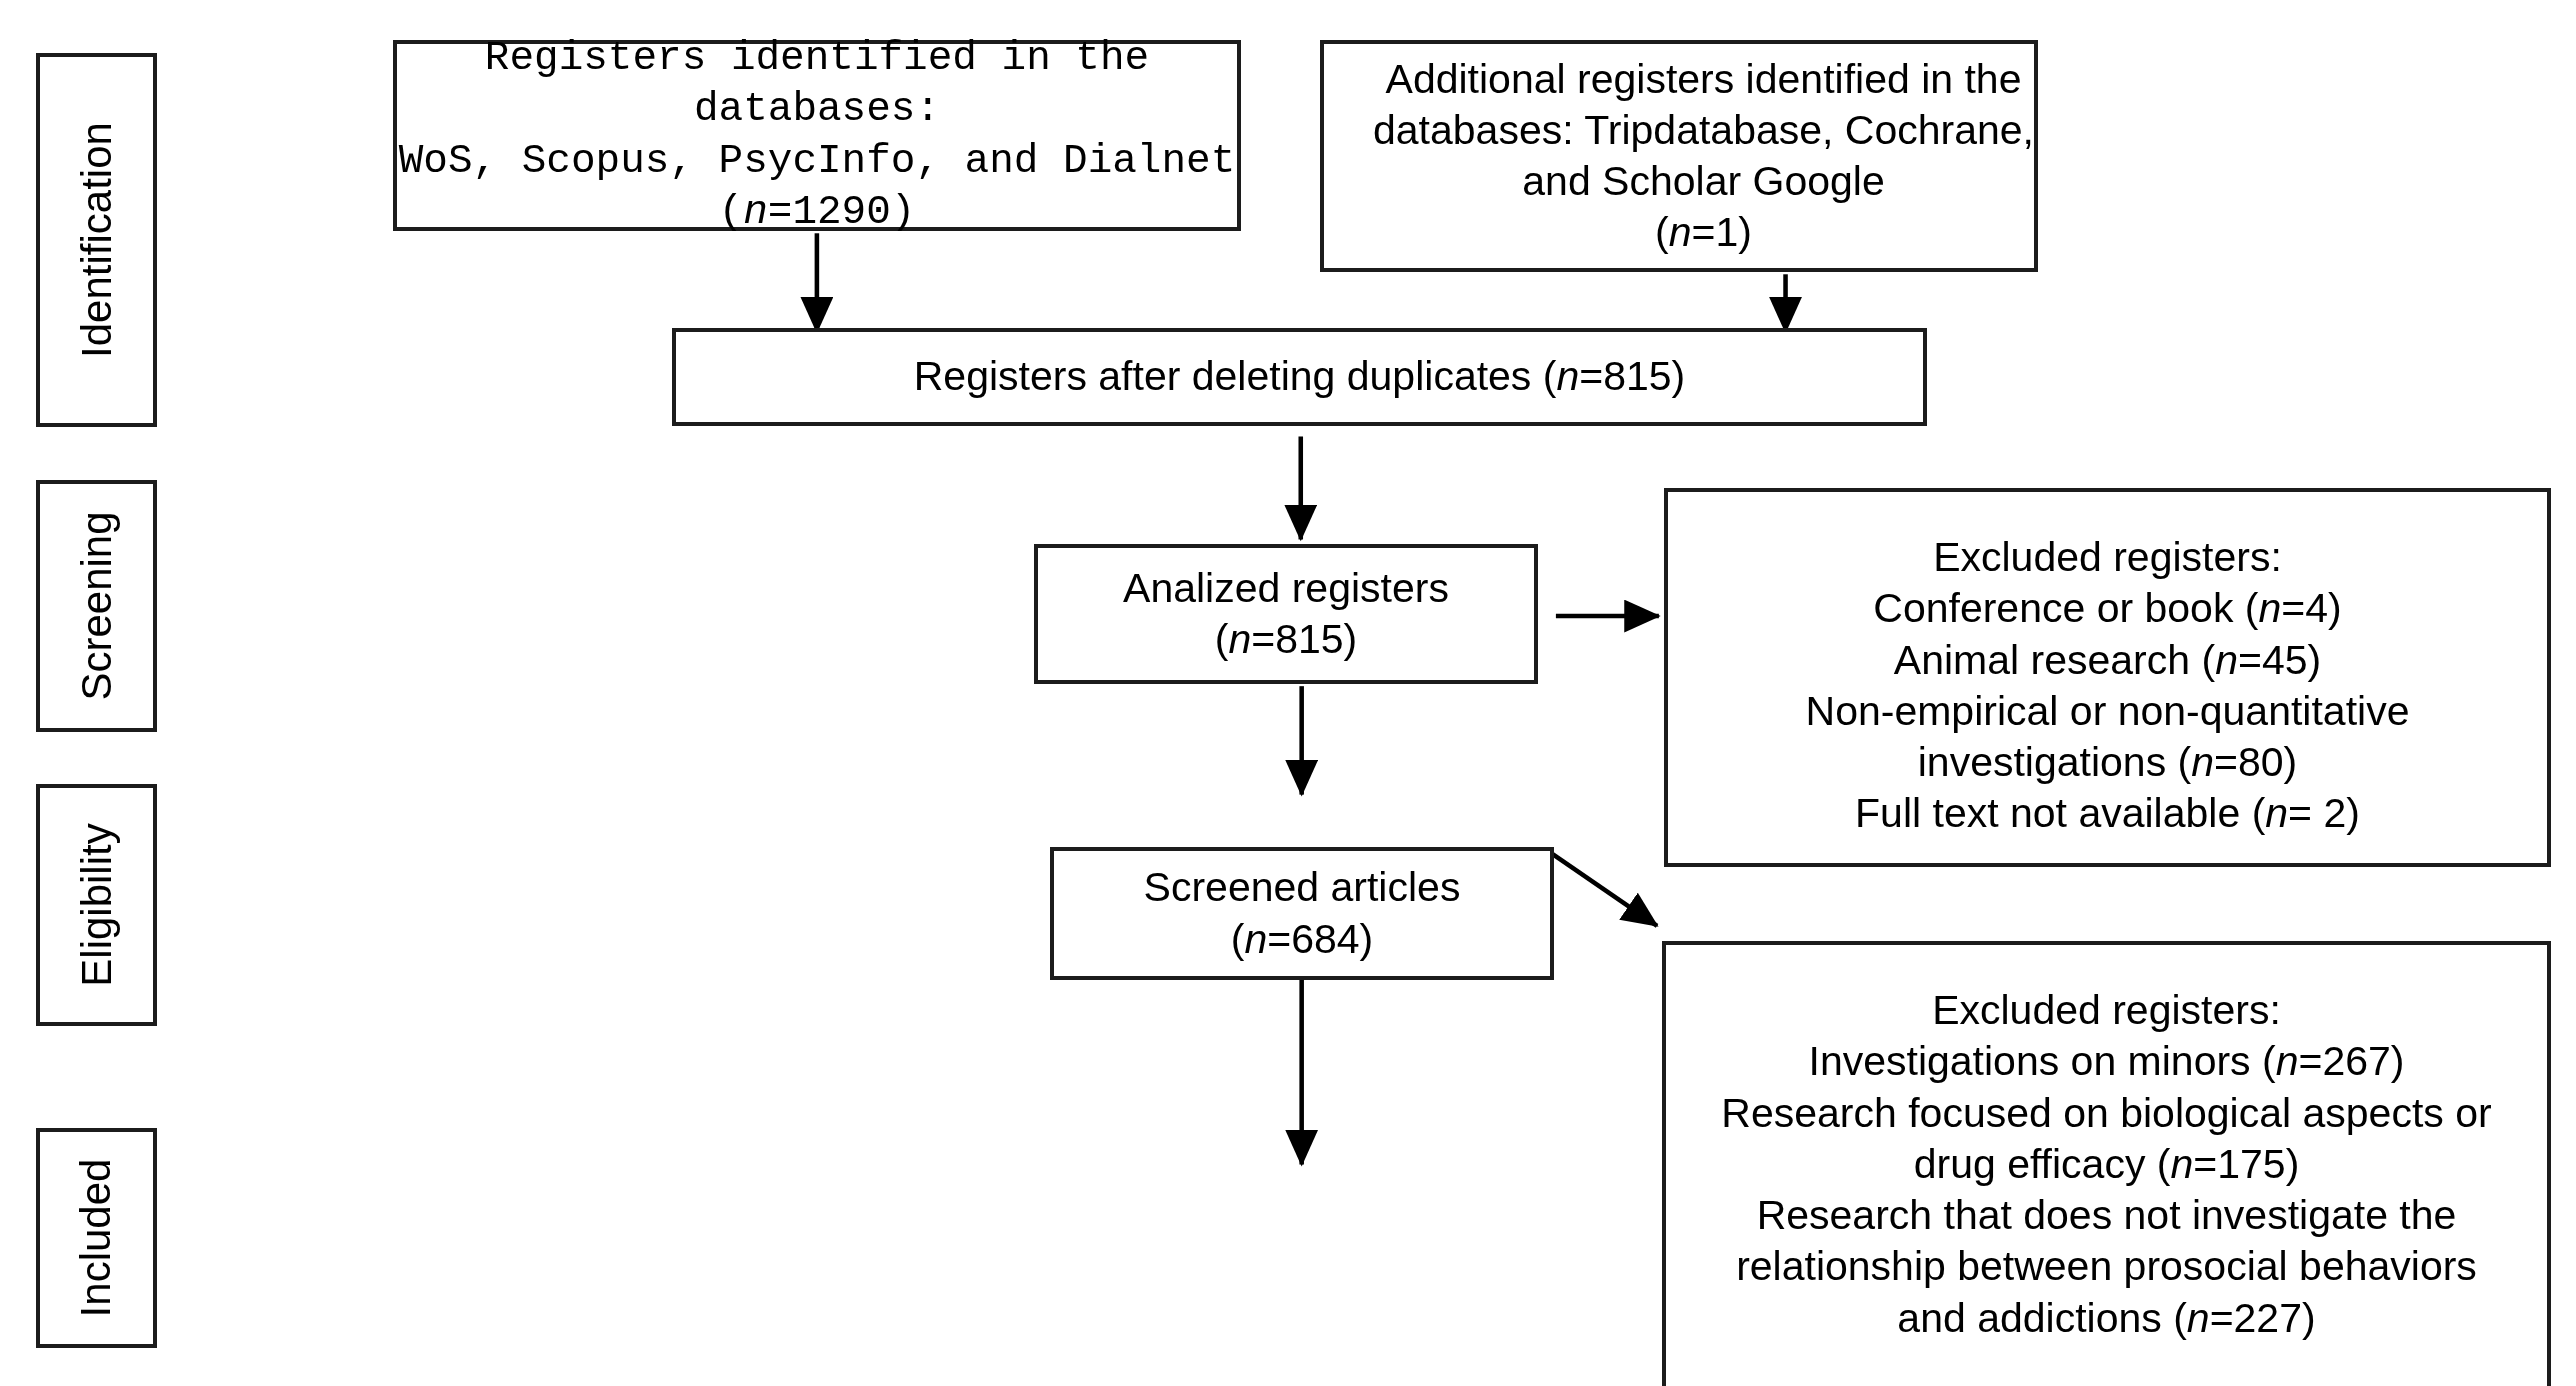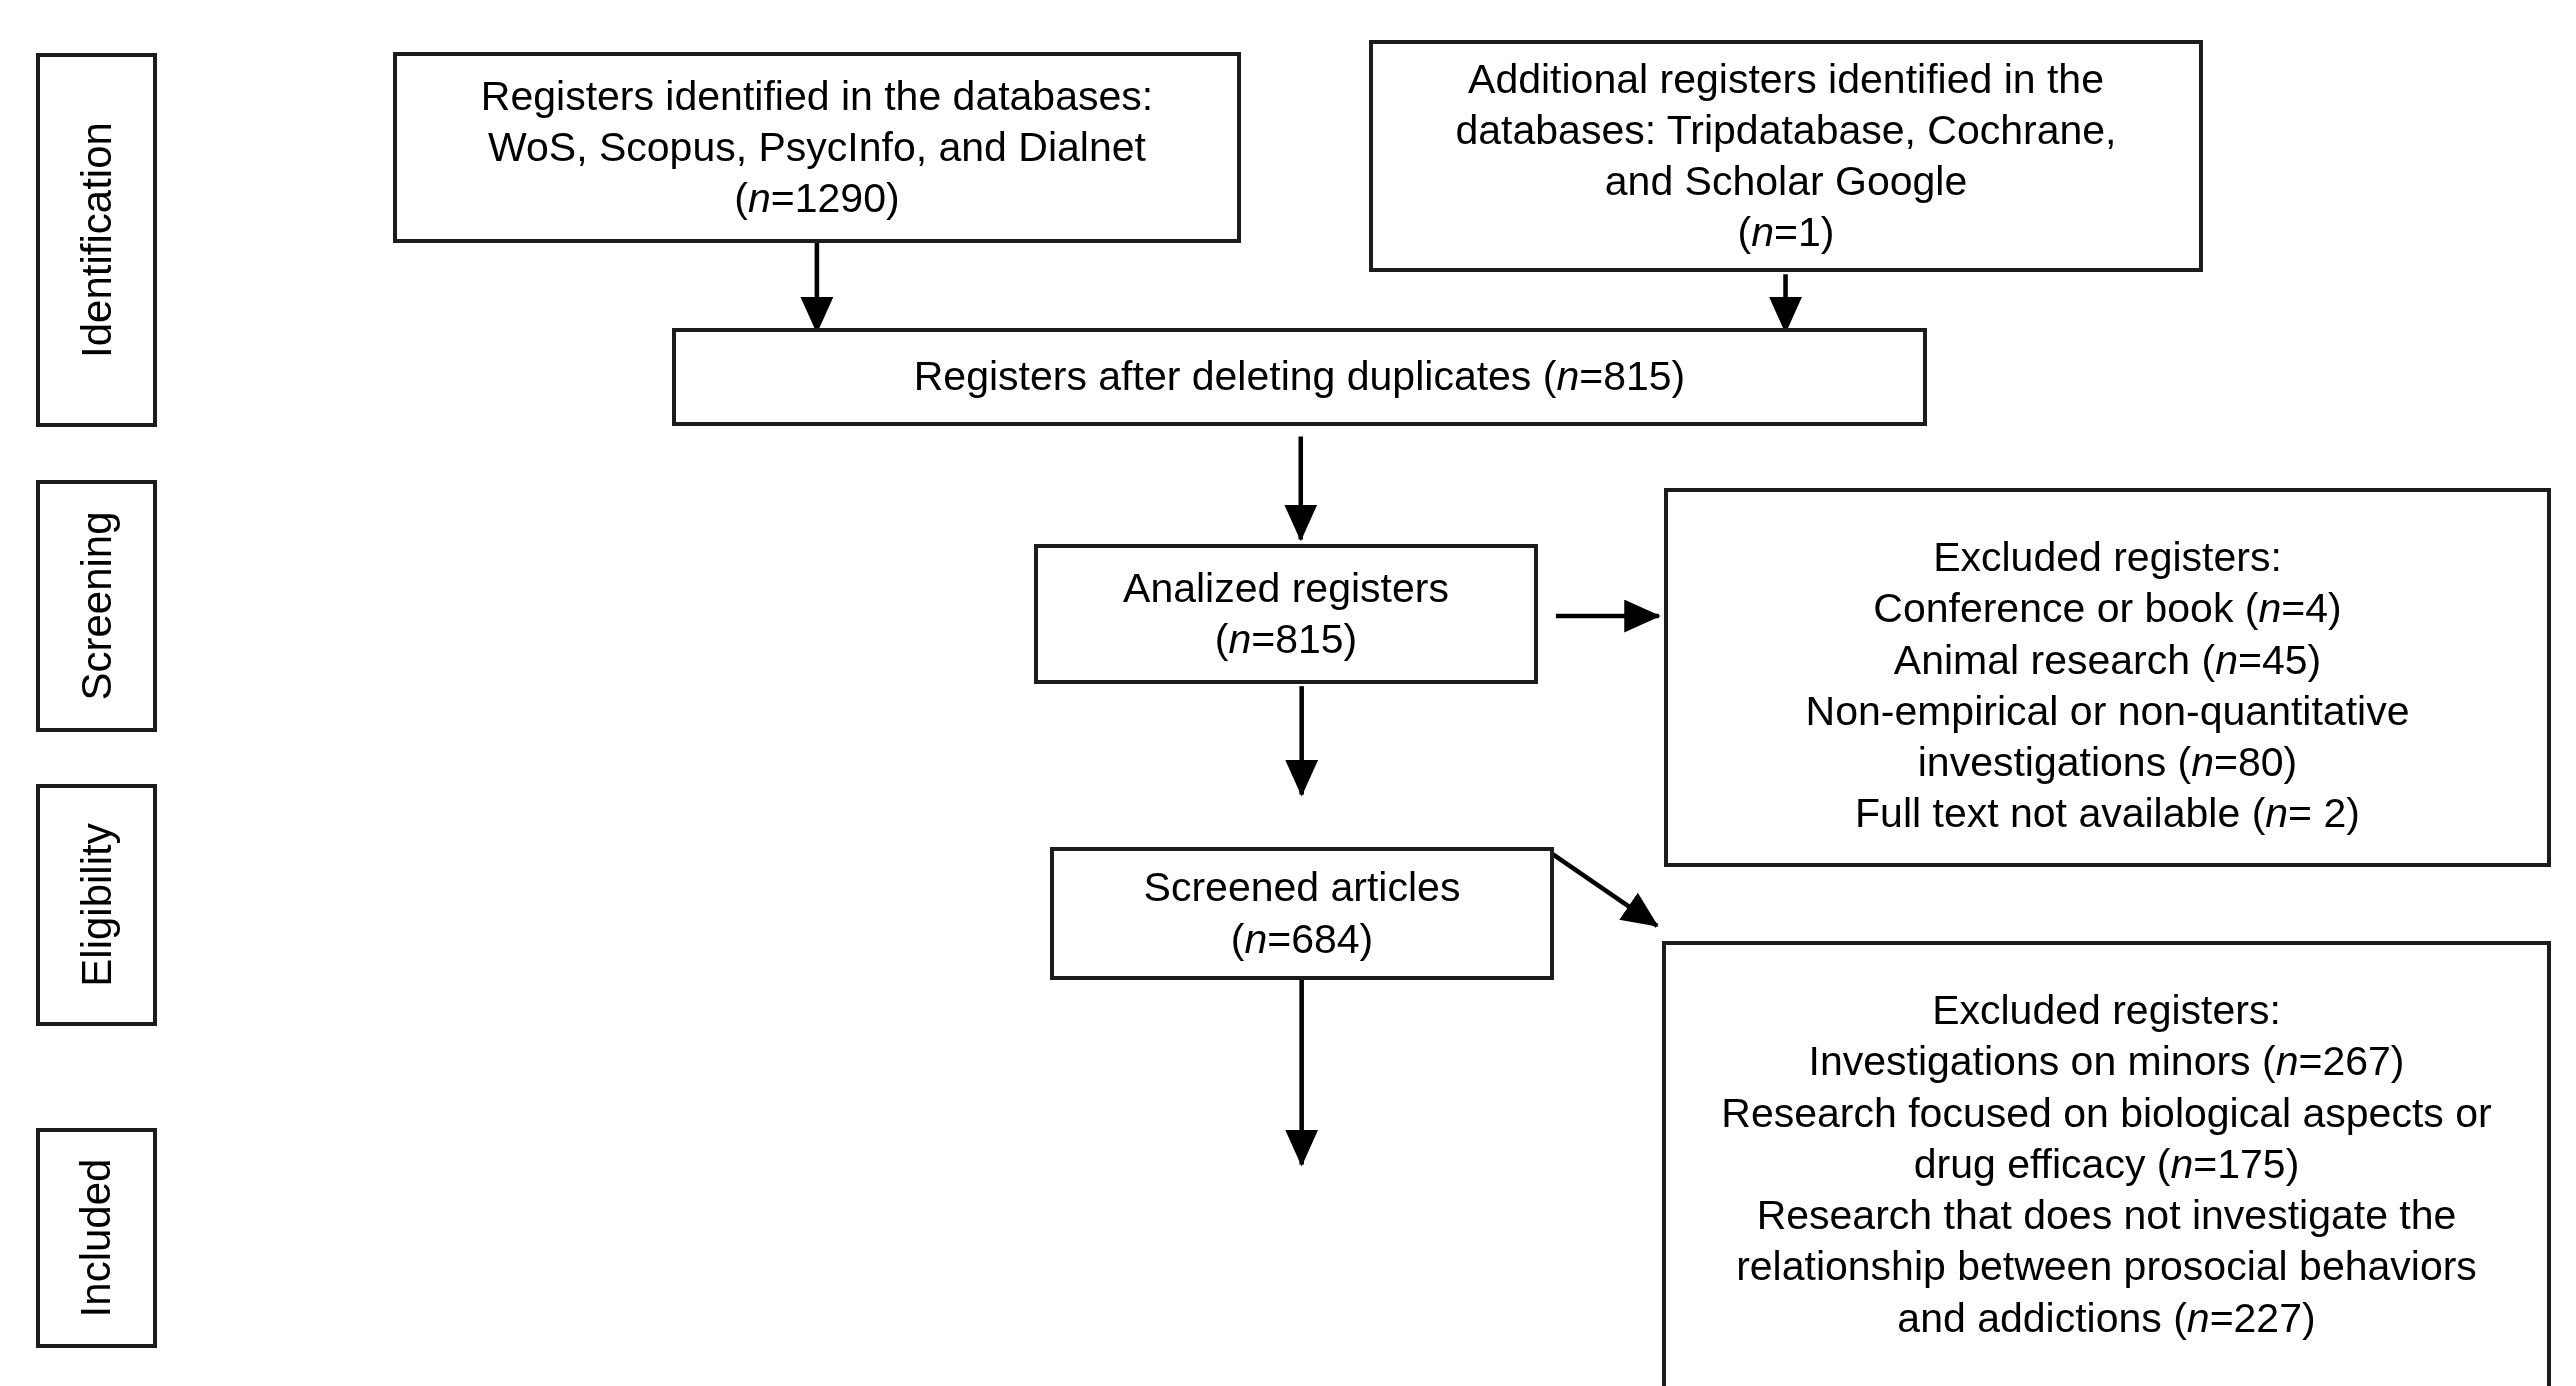--- a/index.html
+++ b/index.html
@@ -38,22 +38,22 @@
     transform: rotate(-90deg);
     white-space: nowrap;
     font-size: 42px;
   }
   
   #stage-identification { left: 36px;  top: 53px;   width: 121px; height: 374px; }
   #stage-screening      { left: 36px;  top: 480px;  width: 121px; height: 252px; }
   #stage-eligibility    { left: 36px;  top: 784px;  width: 121px; height: 242px; }
   #stage-included       { left: 36px;  top: 1128px; width: 121px; height: 220px; }
   
-  #box-identified-left    { left: 393px;  top: 52px;   width: 848px;  height: 191px; }
-  #box-identified-right   { left: 1369px; top: 40px;   width: 834px;  height: 232px; }
+  #box-identified-left    { left: 393px;  top: 40px;   width: 848px;  height: 191px; font-family: Liberation Mono, monospace; }
+  #box-identified-right   { left: 1320px; top: 40px;   width: 718px;  height: 232px; justify-content: flex-end; }
   #box-after-duplicates   { left: 672px;  top: 328px;  width: 1255px; height: 98px; }
   #box-analized           { left: 1034px; top: 544px;  width: 504px;  height: 140px; }
   #box-excluded-screening { left: 1664px; top: 448px;  width: 887px;  height: 379px; }
   #box-screened           { left: 1050px; top: 799px;  width: 504px;  height: 133px; margin-top: 48px; }
   #box-excluded-eligibility { left: 1662px; top: 901px; width: 889px; height: 474px; }
   #box-included-articles  { left: 1050px; top: 1170px; width: 507px;  height: 208px; }
   i { font-style: italic; }
 </style>
 </head>
 <body>

